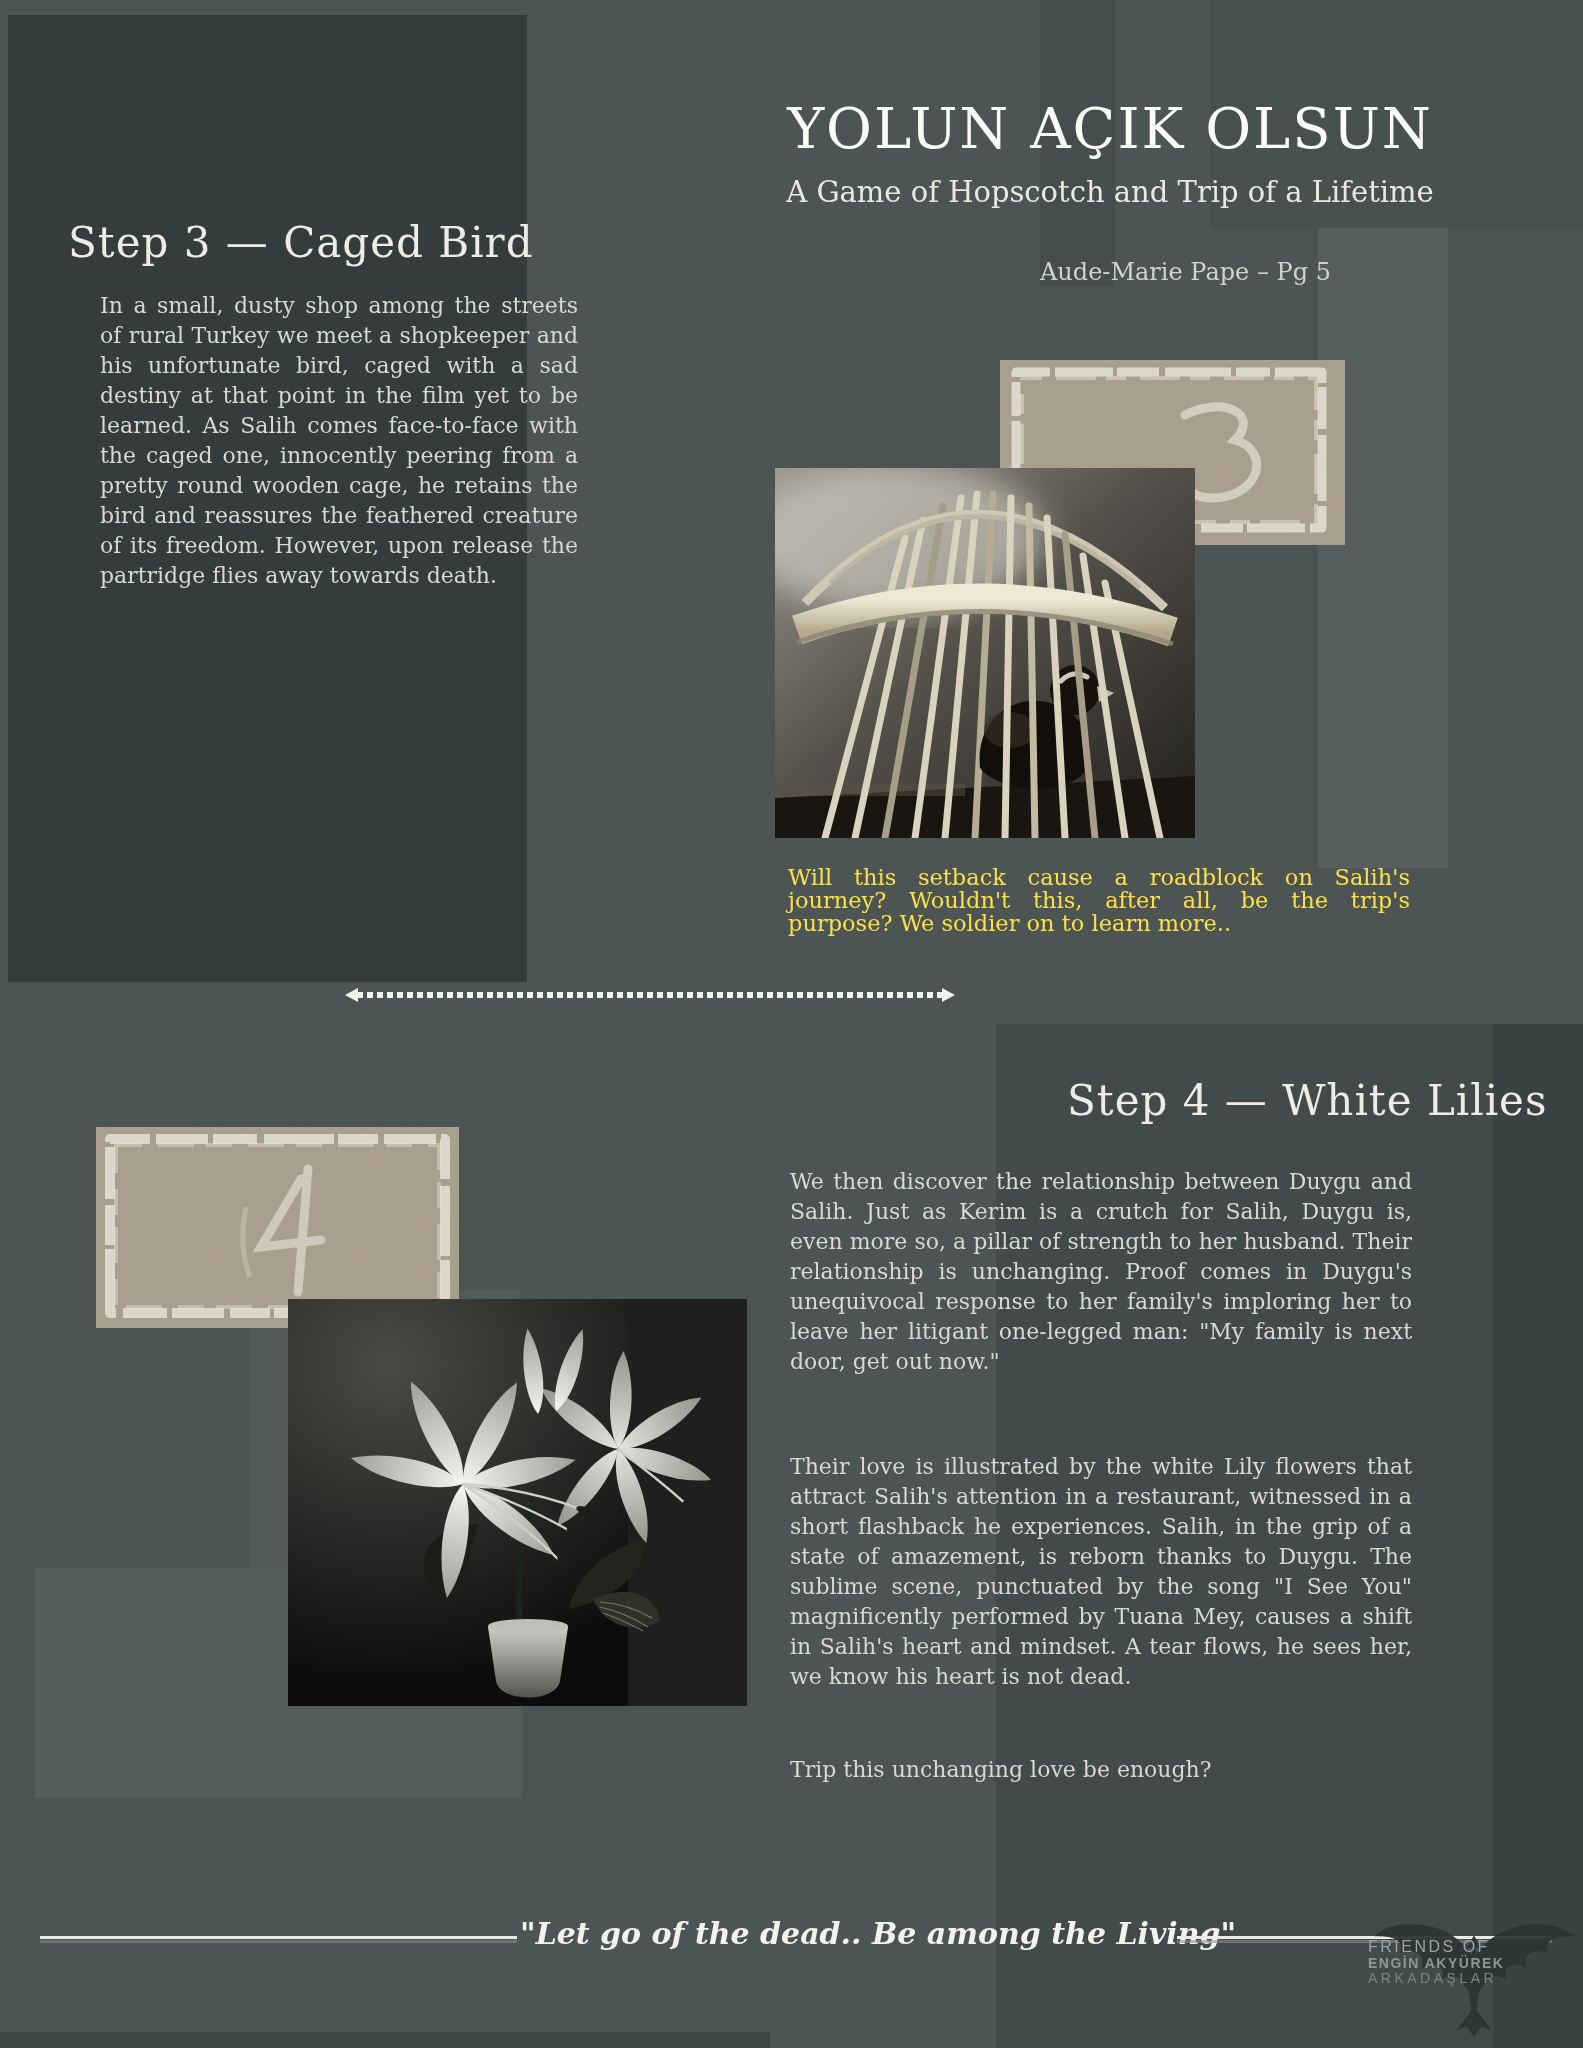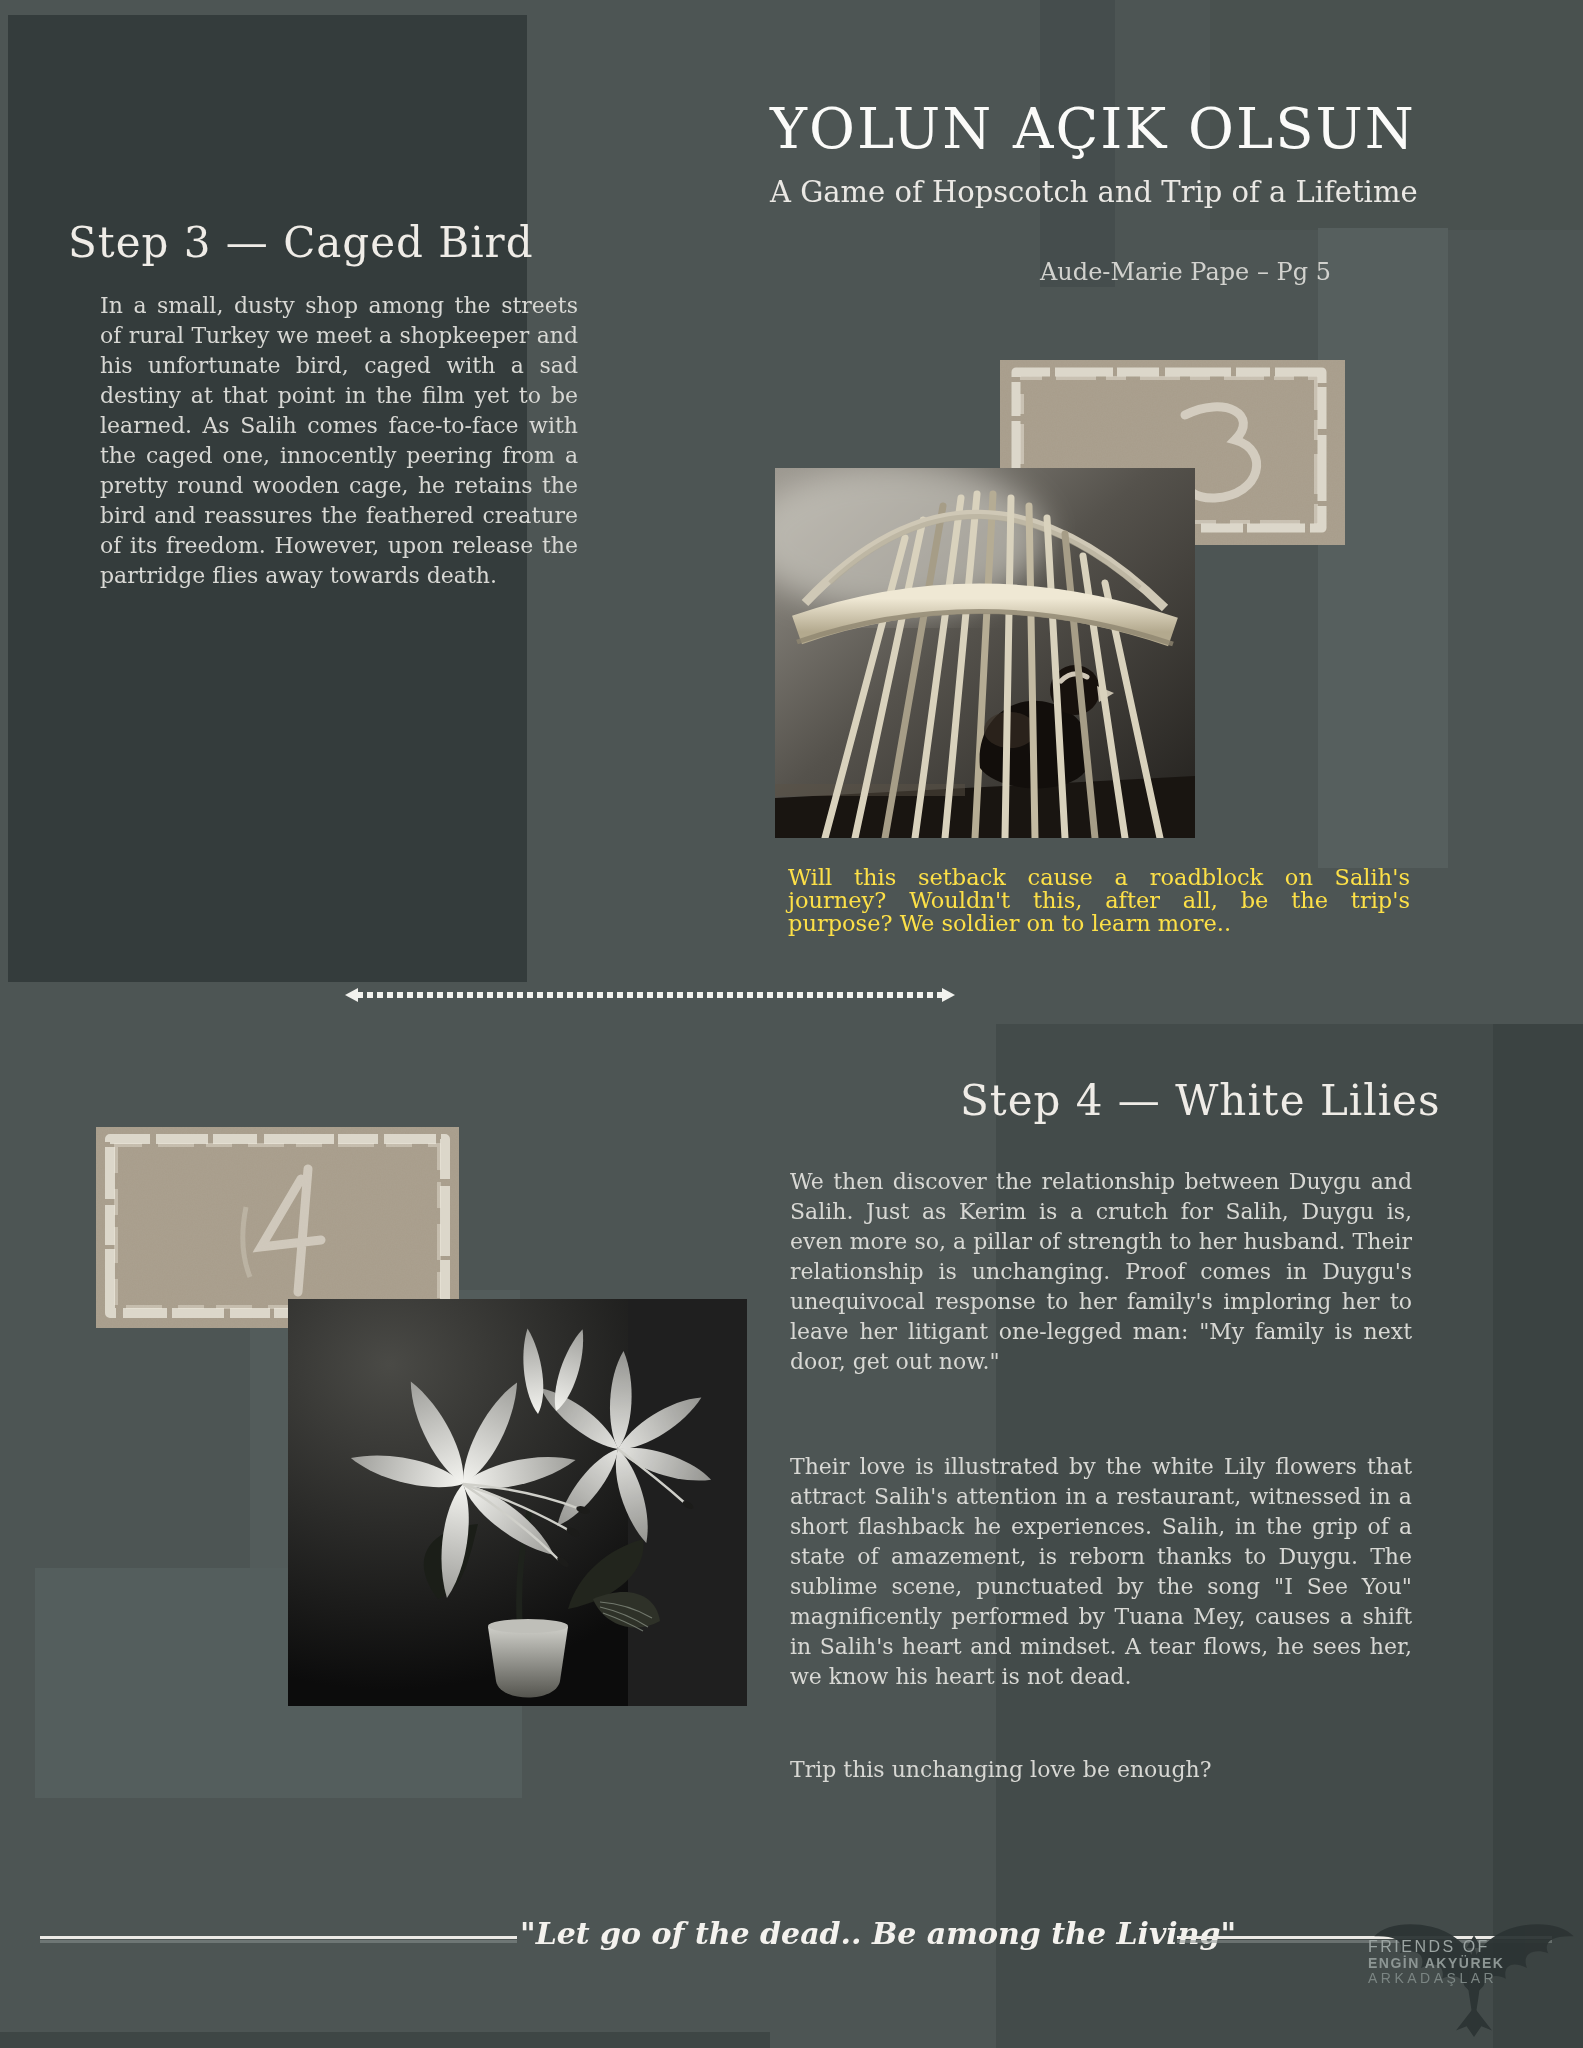--- a/index.html
+++ b/index.html
@@ -15,21 +15,21 @@
   .blk-titlesliver{left:1040px;top:0;width:75px;height:287px;background:#454d4d;}
   .blk-topright  {left:1210px;top:0;width:373px;height:230px;background:#49514f;}
   .blk-rightstrip{left:1318px;top:228px;width:130px;height:640px;background:#565f5e;}
   .blk-botright  {left:996px;top:1024px;width:497px;height:1024px;background:#434b4a;}
   .blk-farright  {left:1493px;top:1024px;width:90px;height:1024px;background:#3b4342;}
   .blk-botleft   {left:35px;top:1568px;width:487px;height:230px;background:#545e5d;}
   .blk-midleft   {left:250px;top:1290px;width:270px;height:500px;background:#535c5b;}
   .blk-bottombar {left:0;top:2032px;width:770px;height:16px;background:#3e4645;}
 
   
-  .masthead{position:absolute;left:770px;top:96px;width:680px;text-align:left;}
+  .masthead{position:absolute;left:770px;top:96px;width:680px;text-align:center;}
   .title{font-size:56px;letter-spacing:2px;color:#fbfbf9;white-space:nowrap;font-weight:400;}
   .subtitle{font-size:29px;margin-top:14px;color:#eae8e4;white-space:nowrap;}
   .byline{position:absolute;left:1040px;top:258px;width:420px;text-align:left;
           font-size:24px;color:#d2d2ce;white-space:nowrap;}
 
   
   .s3-heading{position:absolute;left:68px;top:206px;font-size:42px;color:#efece7;
               letter-spacing:1px;white-space:nowrap;margin-top:12px;}
   .s3-body{position:absolute;left:100px;top:291px;width:478px;font-size:22px;
            line-height:30px;text-align:justify;color:#d8d8d4;}
@@ -46,21 +46,21 @@
   
   .divider{position:absolute;left:345px;top:988px;width:610px;height:14px;}
   .divider .dots{position:absolute;left:12px;right:12px;top:4px;height:6px;
     background:repeating-linear-gradient(90deg,#f2f2ee 0 6px,transparent 6px 10px);}
   .arrow{position:absolute;top:0;width:0;height:0;border-top:7px solid transparent;
          border-bottom:7px solid transparent;}
   .arrow-left{left:0;border-right:13px solid #f2f2ee;}
   .arrow-right{right:0;border-left:13px solid #f2f2ee;}
 
   
-  .s4-heading{position:absolute;left:960px;top:1076px;font-size:42px;color:#efece7;
+  .s4-heading{position:absolute;left:1067px;top:1076px;font-size:42px;color:#efece7;
               letter-spacing:1px;white-space:nowrap;}
   .s4-para{position:absolute;left:790px;width:622px;font-size:22px;line-height:30px;
            text-align:justify;color:#d8d8d4;}
   .s4-p1{top:1167px;}
   .s4-p2{top:1452px;}
   .s4-p3{top:1755px;text-align:left;}
 
   
   .q-line{position:absolute;top:1936px;height:3px;background:#eceae6;
           box-shadow:0 4px 0 rgba(138,146,144,0.55);}

